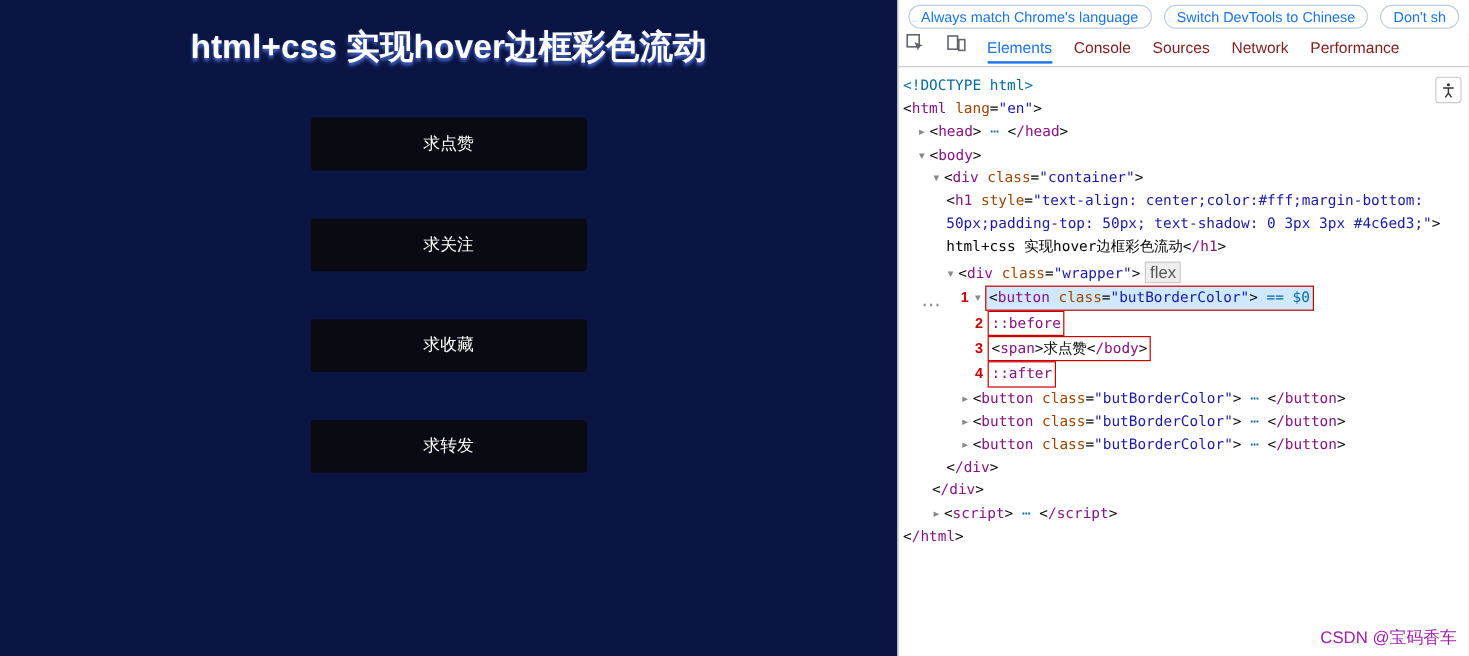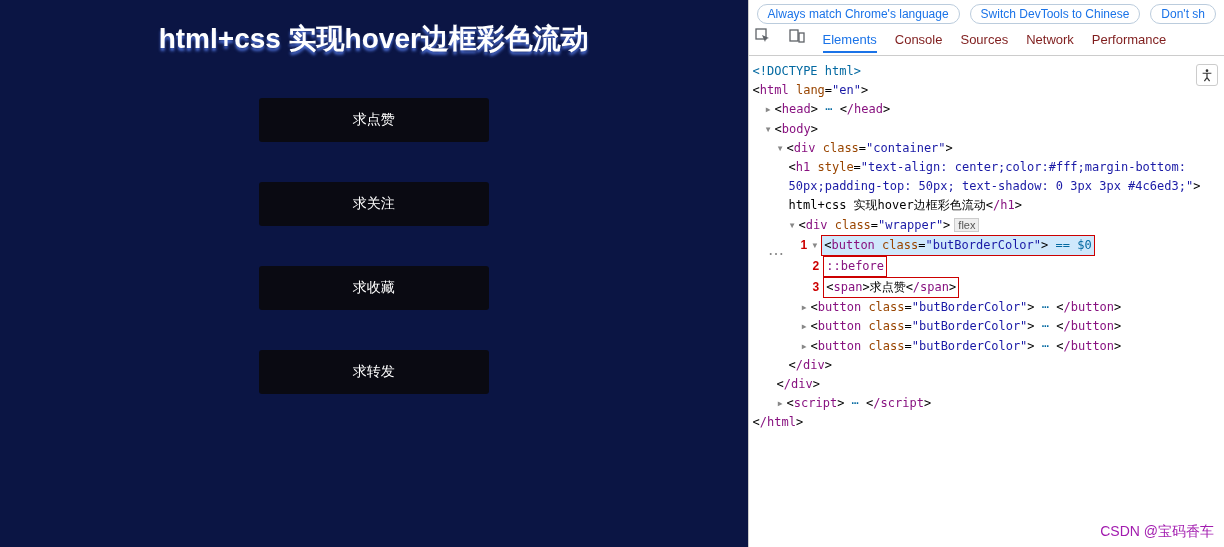--- a/index.html
+++ b/index.html
@@ -26,21 +26,21 @@
 .i4 { padding-left: 48px; } .i5 { padding-left: 60px; }
 .arrow { color: #888; margin-right: 2px; display: inline-block; width: 8px; }
 .tag { color: #881280; }
 .attr-n { color: #994500; }
 .attr-v { color: #1a1aa6; }
 .text-c { color: #000; }
 .gray { color: #0369a1; }
 .hl-box { border: 1px solid #c00; display: inline-block; padding: 0 2px; }
 .hl-sel { background: #cfe8fc; }
 .num-label { color: #c00; font-weight: bold; font-family: Arial; margin-right: 4px; }
-.flex-badge { background: #eee; border: 1px solid #ccc; font-size: 11px; padding: 0 3px; margin-left: 4px; color: #555; font-family: Arial; }
+.flex-badge { background: #eee; border: 1px solid #ccc; font-size: 14px; padding: 0 3px; margin-left: 4px; color: #555; font-family: Arial; }
 .ellipsis-dots { position: absolute; left: 768px; top: 244px; color: #888; }
 
 .a11y { position: absolute; right: 6px; top: 64px; width: 22px; height: 22px; border: 1px solid #ccc; border-radius: 3px; display: flex; align-items: center; justify-content: center; font-size: 14px; background: #fff; }
 
 .watermark { position: absolute; right: 10px; bottom: 6px; color: #a21caf; font-size: 14px; font-family: Arial; }
 </style>
 </head>
 <body>
 
 <div class="preview">
@@ -91,21 +91,22 @@
     <span class="line gray">&lt;!DOCTYPE html&gt;</span>
     <span class="line">&lt;<span class="tag">html</span> <span class="attr-n">lang</span>=<span class="attr-v">"en"</span>&gt;</span>
     <span class="line i1"><span class="arrow">▸</span>&lt;<span class="tag">head</span>&gt;<span class="gray"> ⋯ </span>&lt;<span class="tag">/head</span>&gt;</span>
     <span class="line i1"><span class="arrow">▾</span>&lt;<span class="tag">body</span>&gt;</span>
     <span class="line i2"><span class="arrow">▾</span>&lt;<span class="tag">div</span> <span class="attr-n">class</span>=<span class="attr-v">"container"</span>&gt;</span>
     <span class="line i3" style="white-space:normal;padding-right:6px;">&lt;<span class="tag">h1</span> <span class="attr-n">style</span>=<span class="attr-v">"text-align: center;color:#fff;margin-bottom: 50px;padding-top: 50px; text-shadow: 0 3px 3px #4c6ed3;"</span>&gt;<span class="text-c"> html+css 实现hover边框彩色流动</span>&lt;<span class="tag">/h1</span>&gt;</span>
     <span class="line i3"><span class="arrow">▾</span>&lt;<span class="tag">div</span> <span class="attr-n">class</span>=<span class="attr-v">"wrapper"</span>&gt;<span class="flex-badge">flex</span></span>
 
     <span class="line i4"><span class="num-label">1</span><span class="arrow">▾</span><span class="hl-box hl-sel">&lt;<span class="tag">button</span> <span class="attr-n">class</span>=<span class="attr-v">"butBorderColor"</span>&gt;<span class="gray"> == $0</span></span></span>
     <span class="line i5"><span class="num-label">2</span><span class="hl-box"><span class="tag">::before</span></span></span>
-    <span class="line i5"><span class="num-label">3</span><span class="hl-box">&lt;<span class="tag">span</span>&gt;<span class="text-c">求点赞</span>&lt;<span class="tag">/span</span>&gt;</span></span>
+    <span class="line i5"><span class="num-label">3</span><span class="hl-box">&lt;<span class="tag">span</span>&gt;<span class="text-c">求点赞</span>&lt;<span class="tag">/body</span>&gt;</span></span>
+    <span class="line i5"><span class="num-label">4</span><span class="hl-box"><span class="tag">::after</span></span></span>
 
     <span class="line i4"><span class="arrow">▸</span>&lt;<span class="tag">button</span> <span class="attr-n">class</span>=<span class="attr-v">"butBorderColor"</span>&gt;<span class="gray"> ⋯ </span>&lt;<span class="tag">/button</span>&gt;</span>
     <span class="line i4"><span class="arrow">▸</span>&lt;<span class="tag">button</span> <span class="attr-n">class</span>=<span class="attr-v">"butBorderColor"</span>&gt;<span class="gray"> ⋯ </span>&lt;<span class="tag">/button</span>&gt;</span>
     <span class="line i4"><span class="arrow">▸</span>&lt;<span class="tag">button</span> <span class="attr-n">class</span>=<span class="attr-v">"butBorderColor"</span>&gt;<span class="gray"> ⋯ </span>&lt;<span class="tag">/button</span>&gt;</span>
 
     <span class="line i3">&lt;<span class="tag">/div</span>&gt;</span>
     <span class="line i2">&lt;<span class="tag">/div</span>&gt;</span>
     <span class="line i2"><span class="arrow">▸</span>&lt;<span class="tag">script</span>&gt;<span class="gray"> ⋯ </span>&lt;<span class="tag">/script</span>&gt;</span>
     <span class="line">&lt;<span class="tag">/html</span>&gt;</span>
   </div>

